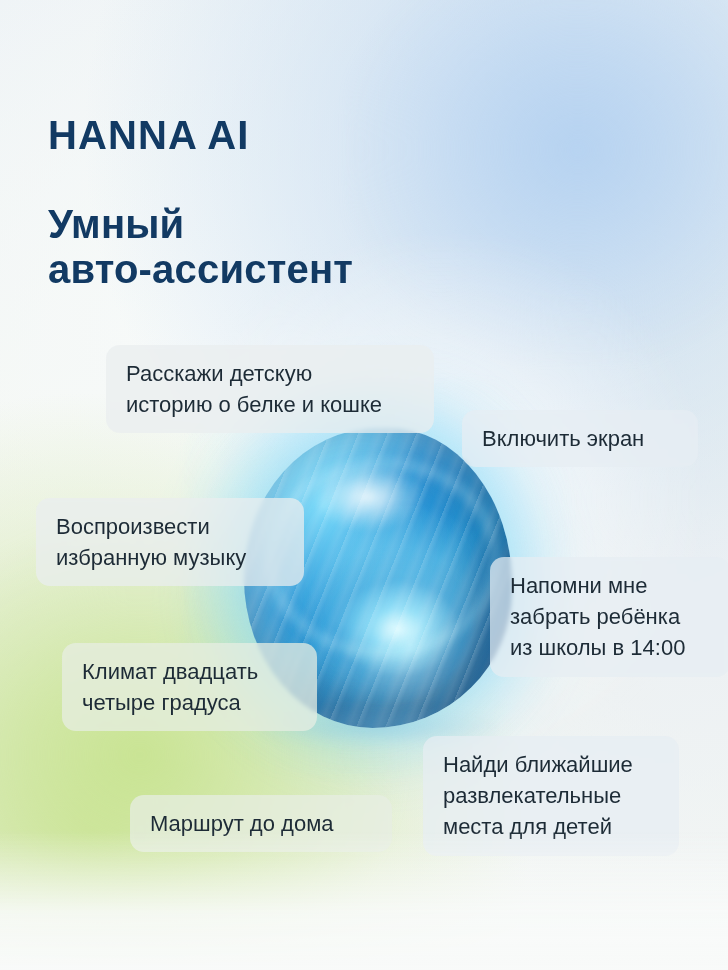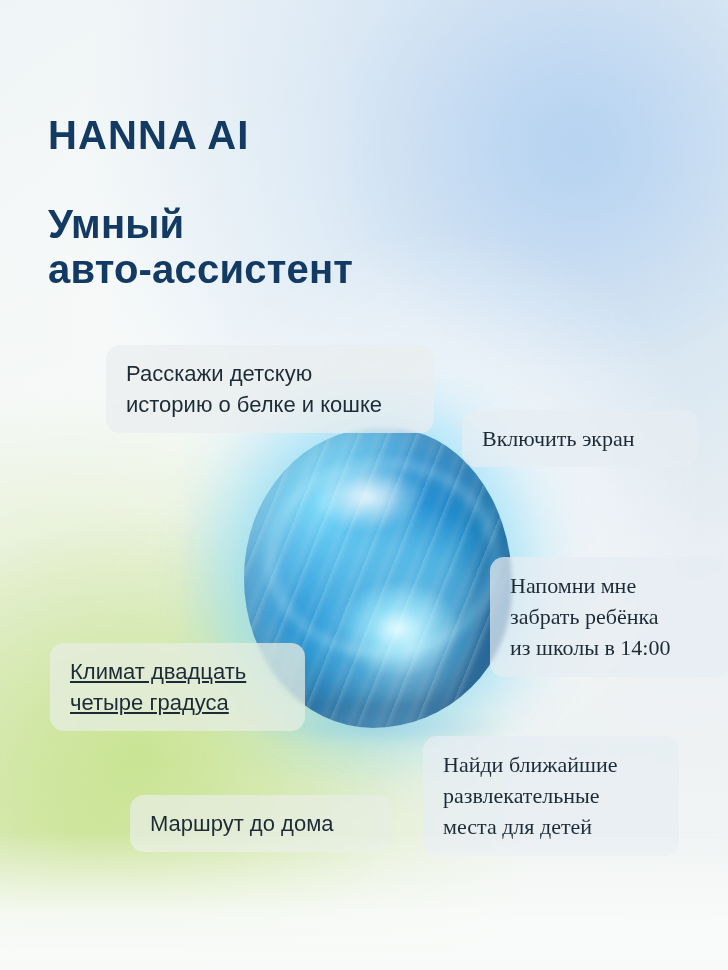--- a/index.html
+++ b/index.html
@@ -181,28 +181,28 @@
     font-size: 22px;
     line-height: 1.42;
     padding: 13px 20px;
     border-radius: 14px;
     background: rgba(236,240,240,0.72);
     backdrop-filter: blur(2px);
     white-space: pre-line;
   }
   .bubble.tint-green { background: rgba(231,238,226,0.74); }
   .bubble.tint-grey  { background: rgba(234,238,239,0.74); }
-  .bubble.tint-blue  { background: rgba(230,237,242,0.72); font-family: Liberation Serif, serif; }
+  .bubble.tint-blue  { background: rgba(230,237,242,0.72); }
 
   
   .b-story   { left: 106px; top: 345px;  width: 288px; }
   .b-screen  { left: 462px; top: 410px;  width: 196px; }
   .b-music   { left: 36px;  top: 498px;  width: 228px; }
   .b-remind  { left: 490px; top: 557px;  width: 200px; }
-  .b-climate { left: 50px;  top: 643px;  width: 215px; text-decoration: underline; }
+  .b-climate { left: 62px;  top: 643px;  width: 215px; }
   .b-route   { left: 130px; top: 763px;  width: 222px; margin-top: 32px; }
   .b-fun     { left: 423px; top: 736px;  width: 216px; }
 </style>
 </head>
 <body>
 
 <div class="poster">
 
   <div class="bg-base"></div>
   <div class="bg-glow-green"></div>
@@ -221,20 +221,22 @@
       <div class="orb-swirl"></div>
       <div class="orb-swirl-2"></div>
       <div class="orb-highlight"></div>
     </div>
     <div class="orb-shadow"></div>
   </div>
 
   <div class="bubble tint-grey b-story">Расскажи детскую
 историю о белке и кошке</div>
   <div class="bubble tint-blue b-screen">Включить экран</div>
+  <div class="bubble tint-grey b-music">Воспроизвести
+избранную музыку</div>
   <div class="bubble tint-blue b-remind">Напомни мне
 забрать ребёнка
 из школы в 14:00</div>
   <div class="bubble tint-green b-climate">Климат двадцать
 четыре градуса</div>
   <div class="bubble tint-green b-route">Маршрут до дома</div>
   <div class="bubble tint-blue b-fun">Найди ближайшие
 развлекательные
 места для детей</div>
 

